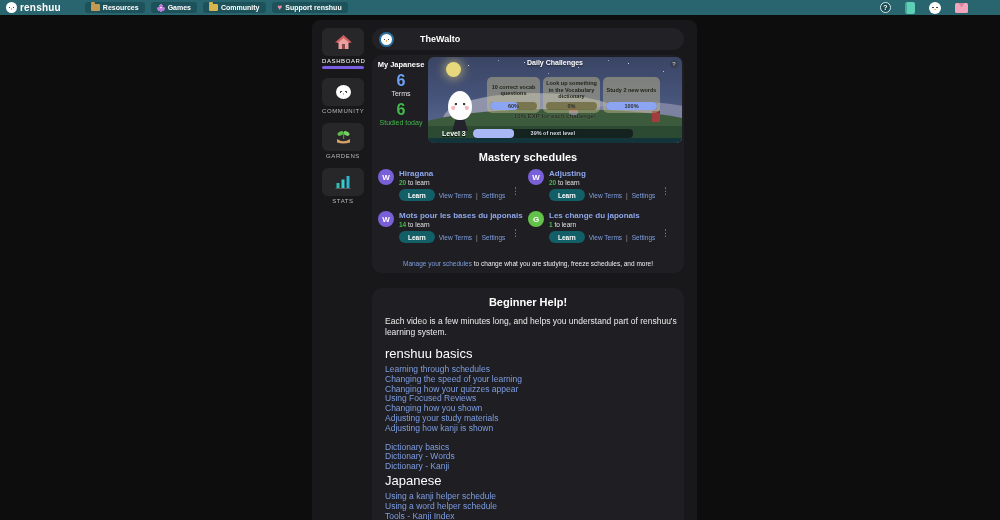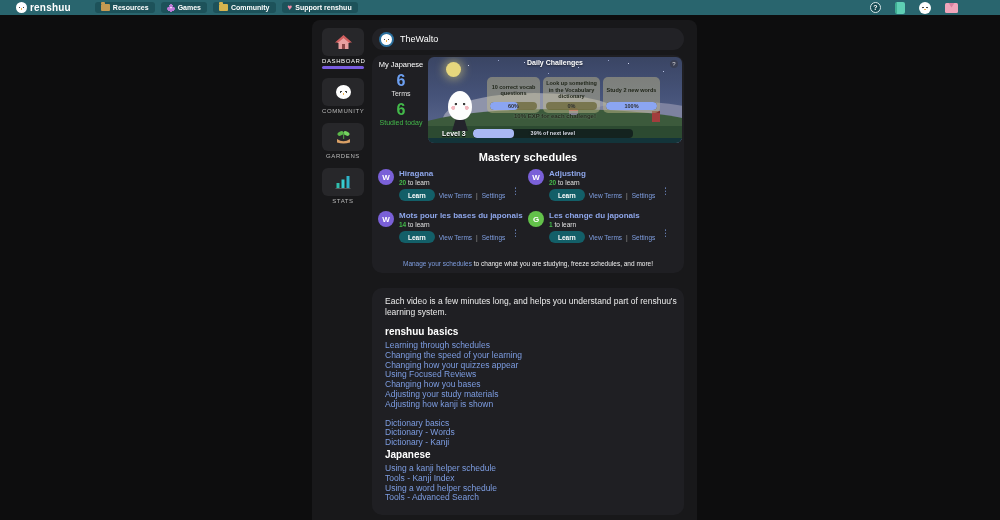--- a/index.html
+++ b/index.html
@@ -6,21 +6,21 @@
   html,body { width:1000px; height:520px; }
   body {
     position:relative; overflow:hidden;
     background:#0d0d0e;
     font-family:"Liberation Sans", sans-serif;
   }
   a { text-decoration:none; cursor:pointer; }
 
   
   .topbar { position:absolute; top:0; left:0; right:0; height:15px; background:#29656e;
-            display:flex; align-items:center; padding:0 16px; z-index:20; }
+            display:flex; align-items:center; padding:0 6px; z-index:20; }
   .logo { display:flex; align-items:center; gap:3px; cursor:pointer; }
   .logo-text { color:#fff; font-weight:bold; font-size:10px; letter-spacing:.2px; }
   .mascot { display:inline-block; background:
       radial-gradient(circle at 32% 48%, #444 7%, transparent 8%),
       radial-gradient(circle at 68% 48%, #444 7%, transparent 8%),
       radial-gradient(circle at 50% 63%, #f0b44e 8%, transparent 9%), #fff;
       border-radius:50%; }
   .logo .mascot { width:11px; height:11px; }
   .nav-items { display:flex; gap:6px; margin-left:24px; }
   .nav-item { display:flex; align-items:center; gap:3px; background:#1d525a; border-radius:3px;
@@ -60,27 +60,27 @@
   .icon-community-mascot { width:15px; height:14px; }
 
   
   .content { position:absolute; left:60px; top:8px; width:312px; }
 
   .user-card { height:22px; background:#222226; border-radius:12px; display:flex; align-items:center;
                gap:6px; padding:0 7px; cursor:pointer; }
   .user-avatar { width:15px; height:15px; border-radius:50%; background:#2a6f9e;
                  display:flex; align-items:center; justify-content:center; }
   .user-avatar .mascot { width:11px; height:11px; }
-  .user-name { color:#fff; font-weight:normal; font-size:9px; }
+  .user-name { color:#fff; font-weight:bold; font-size:9px;margin-left:20px; }
 
   
   .dash-card { position:relative; margin-top:5px; height:218px; background:#1f1f23; border-radius:10px; }
 
   .myjp { position:absolute; left:4px; top:5px; width:50px; text-align:center; }
-  .myjp-title { color:#fff; font-weight:normal; font-size:7.5px; }
+  .myjp-title { color:#fff; font-weight:bold; font-size:7.5px; }
   .num-blue { color:#6da0f2; font-size:16px; font-weight:bold; margin-top:3px; }
   .myjp-label { color:#e3e3e3; font-size:7px; }
   .num-green { color:#43b94a; font-size:16px; font-weight:bold; margin-top:4px; }
   .myjp-label-green { color:#43b94a; font-size:7px; }
 
   
   .banner { position:absolute; left:56px; top:2px; width:254px; height:86px; border-radius:6px;
             overflow:hidden; background:linear-gradient(180deg,#3a4564 0%,#465379 45%,#525f86 70%); }
   .stars { position:absolute; left:0; top:0; width:1px; height:1px; background:transparent;
       box-shadow: 40px 8px #cfd6ee, 96px 5px #cfd6ee, 150px 10px #b9c2e2, 200px 6px #cfd6ee,
@@ -153,21 +153,21 @@
   .sched-link { color:#7f9ee0; font-size:6.5px; }
   .sep { color:#9a9a9a; font-size:6.5px; }
   .kebab { position:absolute; right:8px; top:17px; color:#7f9ee0; font-size:9px; cursor:pointer; }
   .manage-row { position:absolute; top:205px; left:0; width:100%; text-align:center; font-size:6.5px; color:#efefef; }
   .manage-row a { color:#7f9ee0; }
 
   
   .help-card { margin-top:15px; background:#1f1f23; border-radius:10px; padding:8px 13px 12px; }
   .help-title { text-align:center; color:#fff; font-weight:bold; font-size:11px; margin-bottom:8px; }
   .help-intro { color:#ececec; font-size:8.5px; line-height:10.5px; width:292px; }
-  .section-h { color:#fff; font-weight:bold; font-size:10px; margin-top:9px; margin-bottom:4px; }
+  .section-h { color:#fff; font-weight:normal; font-size:13px; margin-top:9px; margin-bottom:4px; }
   .help-link { display:block; color:#7d9de2; font-size:8.5px; line-height:9.8px; }
   .link-group { margin-top:9px; }
 </style>
 </head>
 <body>
 
 <div class="topbar">
   <div class="logo">
     <span class="mascot"></span>
     <span class="logo-text">renshuu</span>
@@ -384,39 +384,40 @@
           <div class="kebab">⋮</div>
         </div>
       </div>
 
       <div class="manage-row">
         <a>Manage your schedules</a><span> to change what you are studying, freeze schedules, and more!</span>
       </div>
     </div>
 
     <div class="help-card">
+      <div class="help-title">Beginner Help!</div>
       <div class="help-intro">Each video is a few minutes long, and helps you understand part of renshuu's learning system.</div>
 
       <div class="section-h">renshuu basics</div>
       <a class="help-link">Learning through schedules</a>
       <a class="help-link">Changing the speed of your learning</a>
       <a class="help-link">Changing how your quizzes appear</a>
       <a class="help-link">Using Focused Reviews</a>
-      <a class="help-link">Changing how you bases</a>
+      <a class="help-link">Changing how you shown</a>
       <a class="help-link">Adjusting your study materials</a>
       <a class="help-link">Adjusting how kanji is shown</a>
 
       <div class="link-group">
         <a class="help-link">Dictionary basics</a>
         <a class="help-link">Dictionary - Words</a>
         <a class="help-link">Dictionary - Kanji</a>
       </div>
 
       <div class="section-h" style="margin-top:1px;">Japanese</div>
       <a class="help-link">Using a kanji helper schedule</a>
+      <a class="help-link">Using a word helper schedule</a>
       <a class="help-link">Tools - Kanji Index</a>
-      <a class="help-link">Using a word helper schedule</a>
       <a class="help-link">Tools - Advanced Search</a>
 
     </div>
 
   </div>
 </div>
 
 </body></html>

